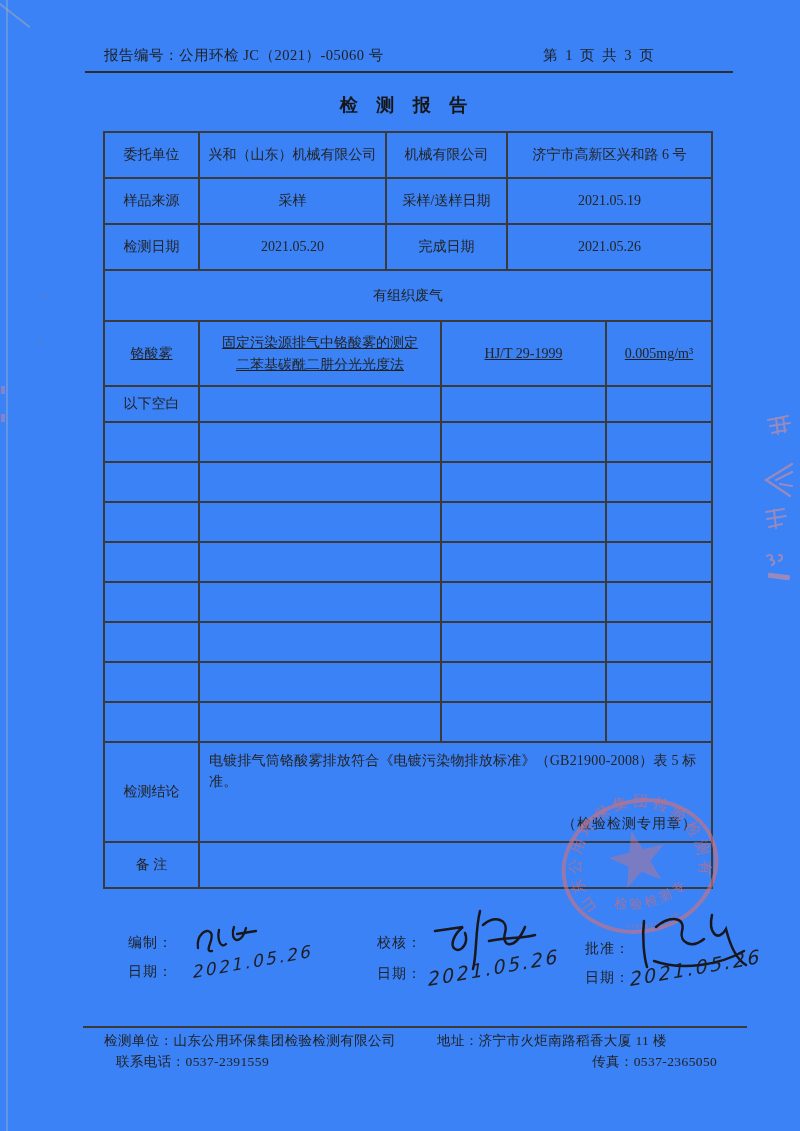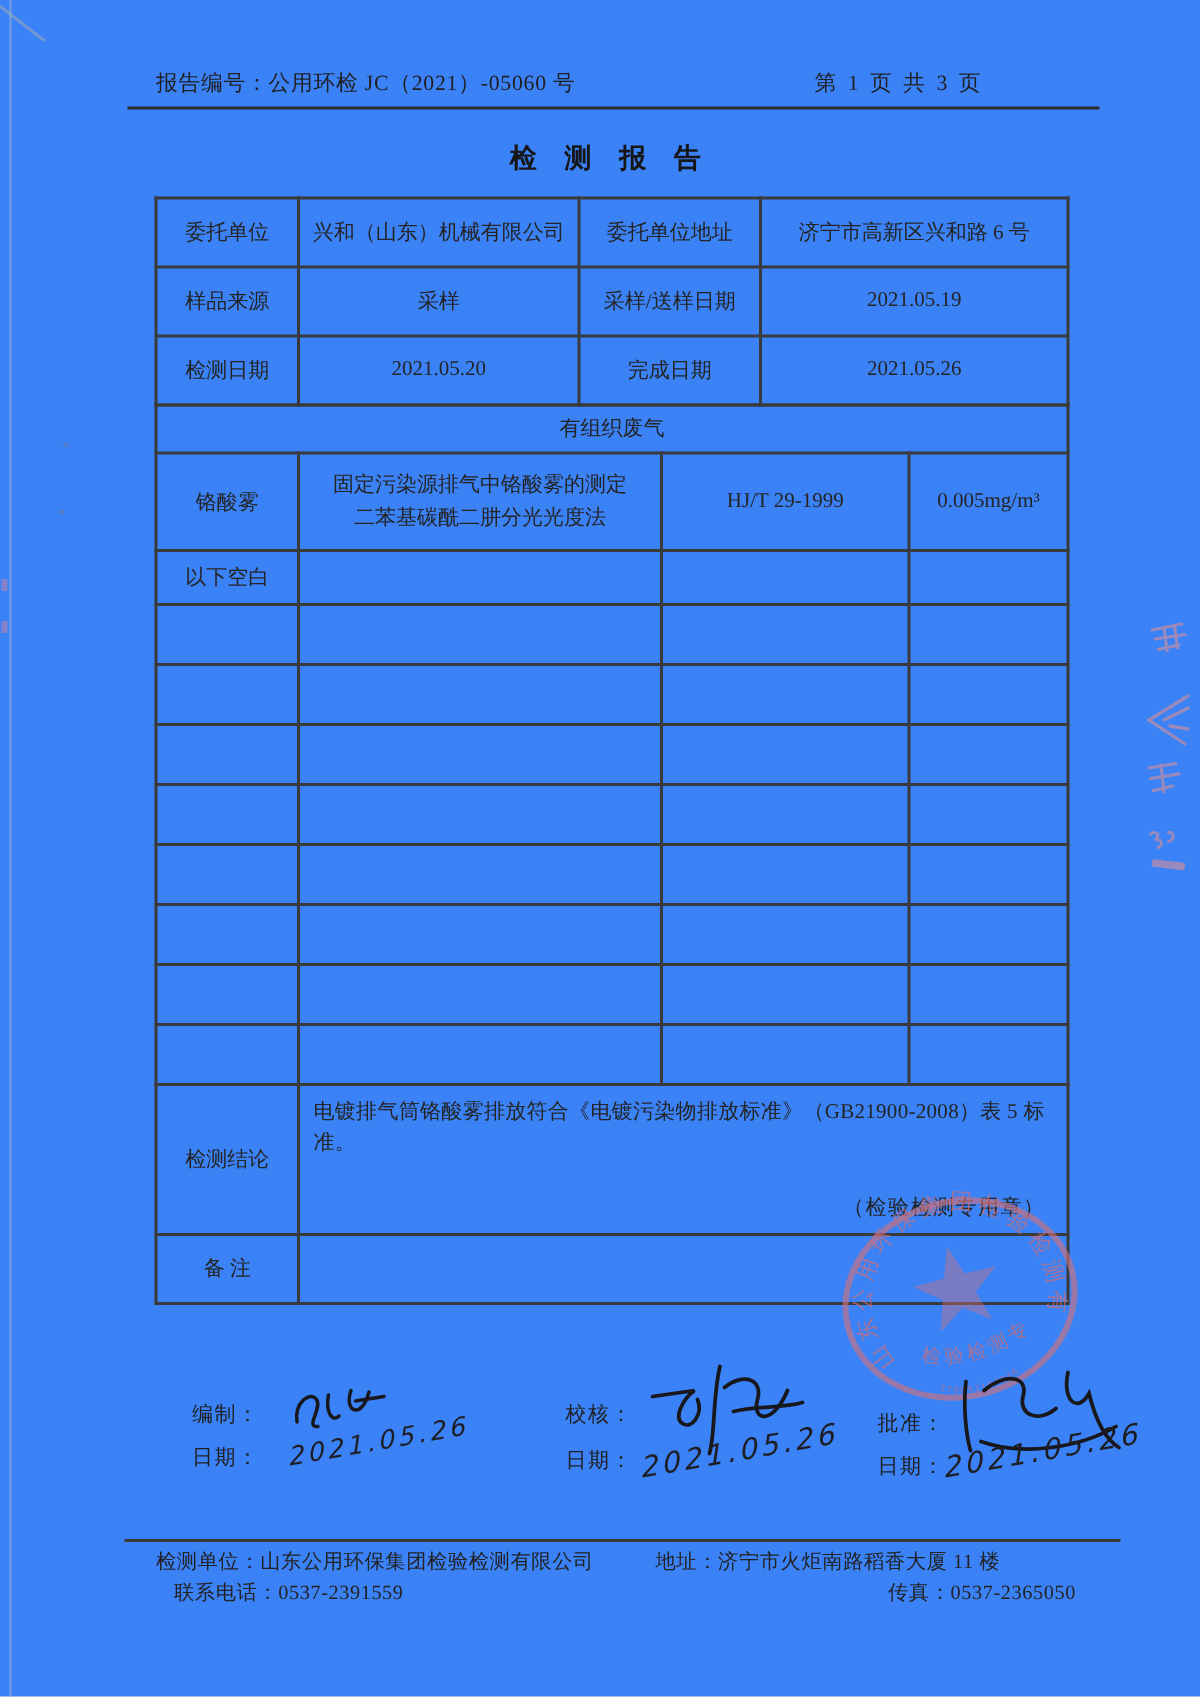--- a/index.html
+++ b/index.html
@@ -29,22 +29,22 @@
     text-align:center; font-size:18px; font-weight:bold; letter-spacing:7px; color:#161616; }
 
   
   .tables { position:absolute; left:103px; top:131px; width:608px; }
   table { border-collapse:collapse; table-layout:fixed; width:608px; }
   table + table { margin-top:-2px; }
   td { border:2px solid #3a3a3a; text-align:center; vertical-align:middle;
     font-size:14px; color:#242424; padding:2px 4px; overflow:hidden; }
   .info-table tr { height:46px; }
   .items-table .row-head { height:49px; }
-  .items-table .row-cat { height:32px; }
-  .items-table .row-item { height:65px; }
+  .items-table .row-cat { height:51px; }
+  .items-table .row-item { height:65px;text-decoration:underline; }
   .items-table .row-blanknote { height:36px; }
   .items-table .row-empty { height:40px; }
   .method-cell { line-height:1.55; }
   .concl-table .row-concl { height:100px; }
   .concl-table .row-remark { height:46px; }
   .concl-cell { text-align:left; vertical-align:top; padding:7px 9px; position:relative; }
   .concl-text { font-size:14px; line-height:1.5; letter-spacing:0.2px; }
   .seal-note { position:absolute; right:14px; bottom:8px; font-size:14px; letter-spacing:1px; }
 
   
@@ -88,21 +88,21 @@
       <colgroup>
           <col style="width:95px">
           <col style="width:187px">
           <col style="width:121px">
           <col style="width:205px">
         </colgroup>
       <tbody>
           <tr>
         <td>委托单位</td>
         <td>兴和（山东）机械有限公司</td>
-        <td>委托单位地址</td>
+        <td>机械有限公司</td>
         <td>济宁市高新区兴和路 6 号</td>
       </tr>
       <tr>
         <td>样品来源</td>
         <td>采样</td>
         <td>采样/送样日期</td>
         <td>2021.05.19</td>
       </tr>
       <tr>
         <td>检测日期</td>

